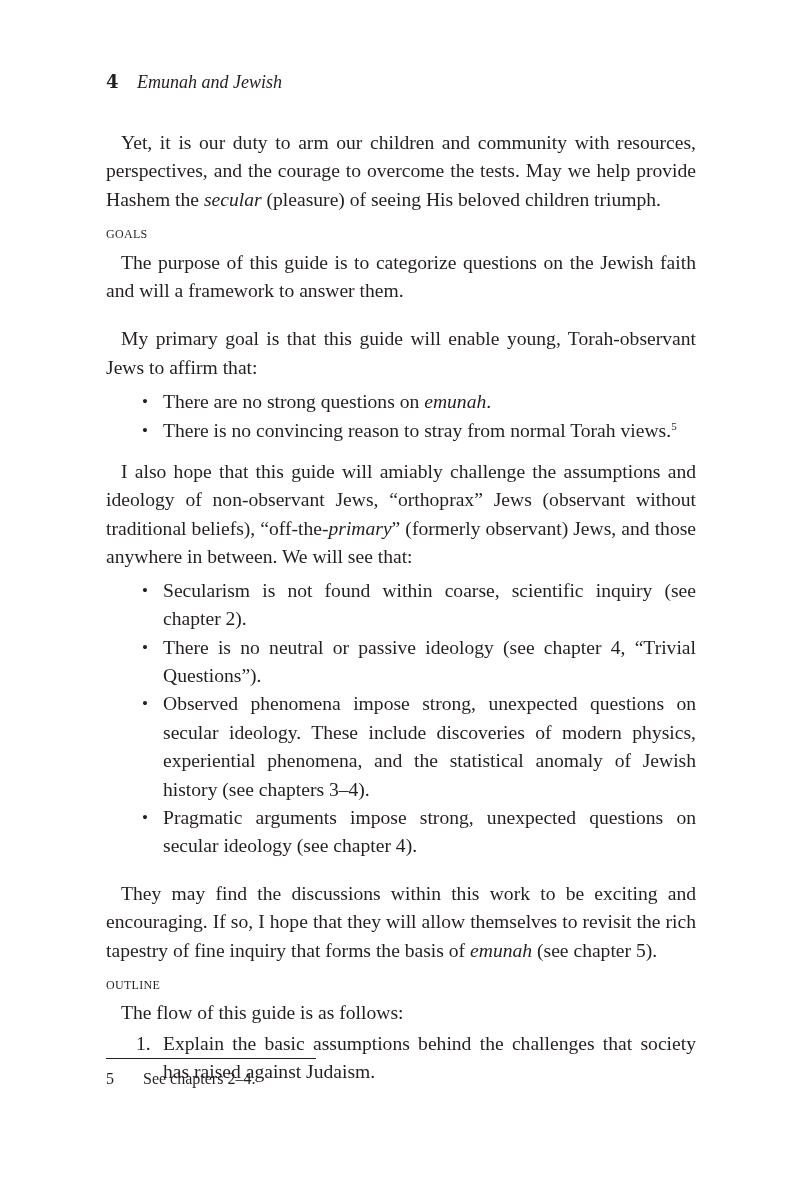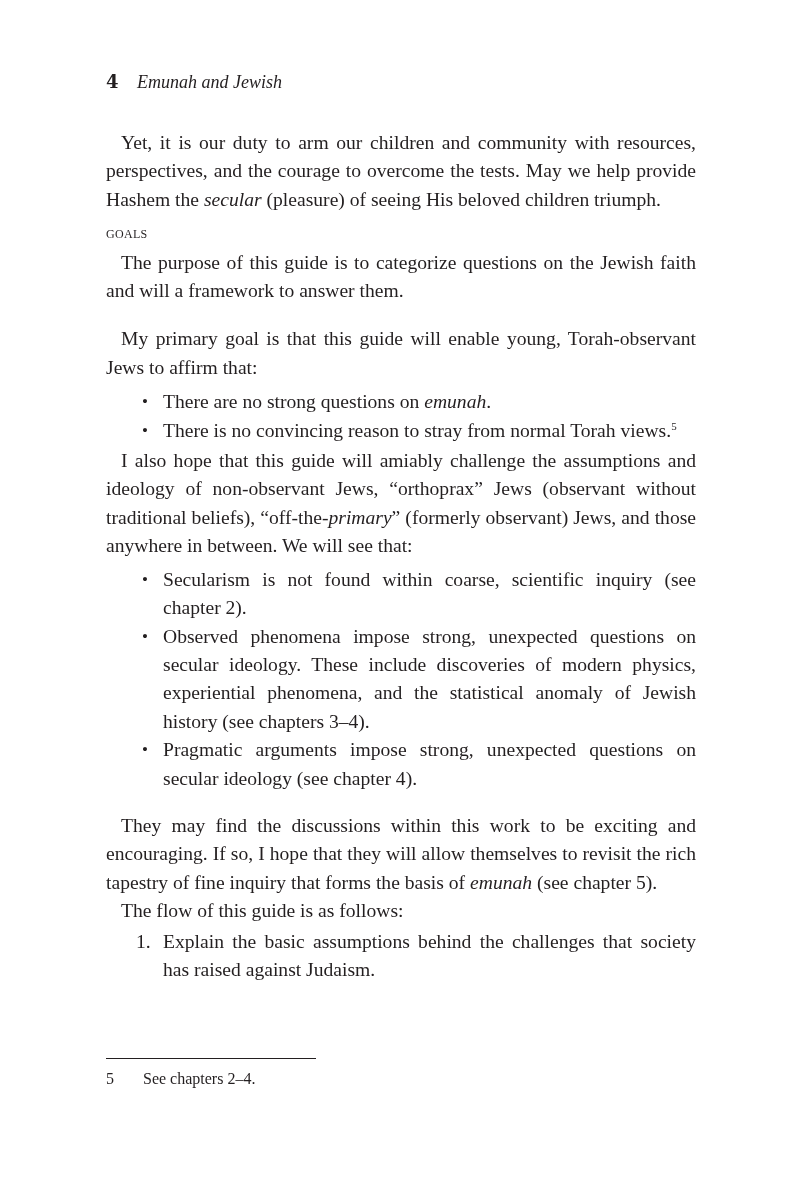--- a/index.html
+++ b/index.html
@@ -13,21 +13,21 @@
   .running-head .pnum { font-weight: bold; font-size: 18px; display: inline-block; width: 31px; }
   .running-head .title { font-style: italic; font-family: "Liberation Serif", serif; font-size: 18px; }
   .body { position: absolute; top: 129px; left: 0; width: 590px; font-family: "Liberation Serif", serif; font-size: 19.6px; line-height: 28.4px; }
   p { margin: 0; text-align: justify; text-indent: 15px; }
   p.tight { margin-top: 20px; }
   h3 { margin: 6px 0 0 0; font-weight: normal; font-size: 12px; letter-spacing: 0.3px; line-height: 28.4px; }
   ul, ol { margin: 0; padding: 0; list-style: none; }
   ul li, ol li { position: relative; padding-left: 57px; text-align: justify; }
   ul li::before { content: "•"; position: absolute; left: 36px; top: 0; font-size: 17px; }
   ol li .num { position: absolute; left: 30px; top: 0; }
-  ul.aff { margin-top: 6px; margin-bottom: 2px; }
+  ul.aff { margin-top: 6px; margin-bottom: 13px; }
   ul.see { margin-top: 5px; margin-bottom: 19px; }
   ol.flow { margin-top: 2px; }
   em { font-style: italic; }
   sup { font-size: 11px; line-height: 0; vertical-align: 7px; }
   .fn-rule { position: absolute; top: 1058px; left: 0; width: 210px; height: 1px; background: #231f20; }
   .footnote { position: absolute; top: 1070px; left: 0; font-family: "Liberation Serif", serif; font-size: 16px; white-space: nowrap; }
   .footnote .fn-num { display: inline-block; width: 37px; }
 </style>
 </head>
 <body>
@@ -49,26 +49,28 @@
 
     <ul class="aff">
       <li><span>There are no strong questions on </span><em>emunah</em><span>.</span></li>
       <li><span>There is no convincing reason to stray from normal Torah views.</span><sup>5</sup></li>
     </ul>
 
     <p><span>I also hope that this guide will amiably challenge the assumptions and ideology of non-observant Jews, “orthoprax” Jews (observant without traditional beliefs), “off-the-</span><em>primary</em><span>” (formerly observant) Jews, and those anywhere in between. We will see that:</span></p>
 
     <ul class="see">
       <li>Secularism is not found within coarse, scientific inquiry (see chapter 2).</li>
+      <li>There is no neutral or passive ideology (see chapter 4, “Trivial Questions”).</li>
       <li>Observed phenomena impose strong, unexpected questions on secular ideology. These include discoveries of modern physics, experiential phenomena, and the statistical anomaly of Jewish history (see chapters 3–4).</li>
       <li>Pragmatic arguments impose strong, unexpected questions on secular ideology (see chapter 4).</li>
     </ul>
 
     <p><span>They may find the discussions within this work to be exciting and encouraging. If so, I hope that they will allow themselves to revisit the rich tapestry of fine inquiry that forms the basis of </span><em>emunah</em><span> (see chapter 5).</span></p>
 
+    <h3>OUTLINE</h3>
 
     <p>The flow of this guide is as follows:</p>
 
     <ol class="flow">
       <li><span class="num">1.</span><span>Explain the basic assumptions behind the challenges that society has raised against Judaism.</span></li>
     </ol>
   </div>
 
   <div class="fn-rule"></div>
   <div class="footnote">

